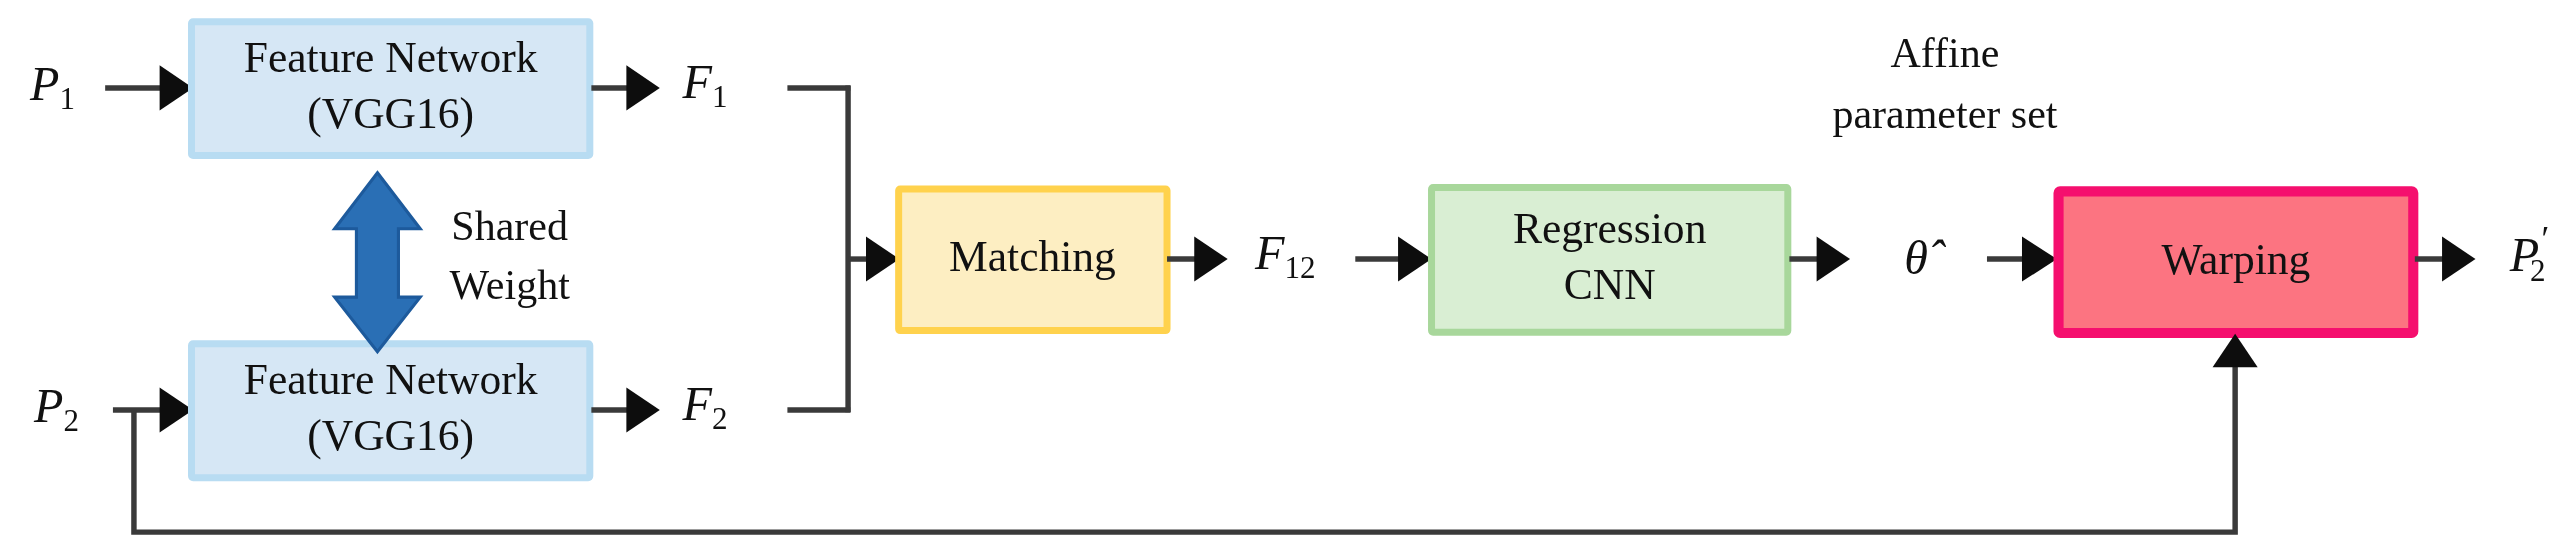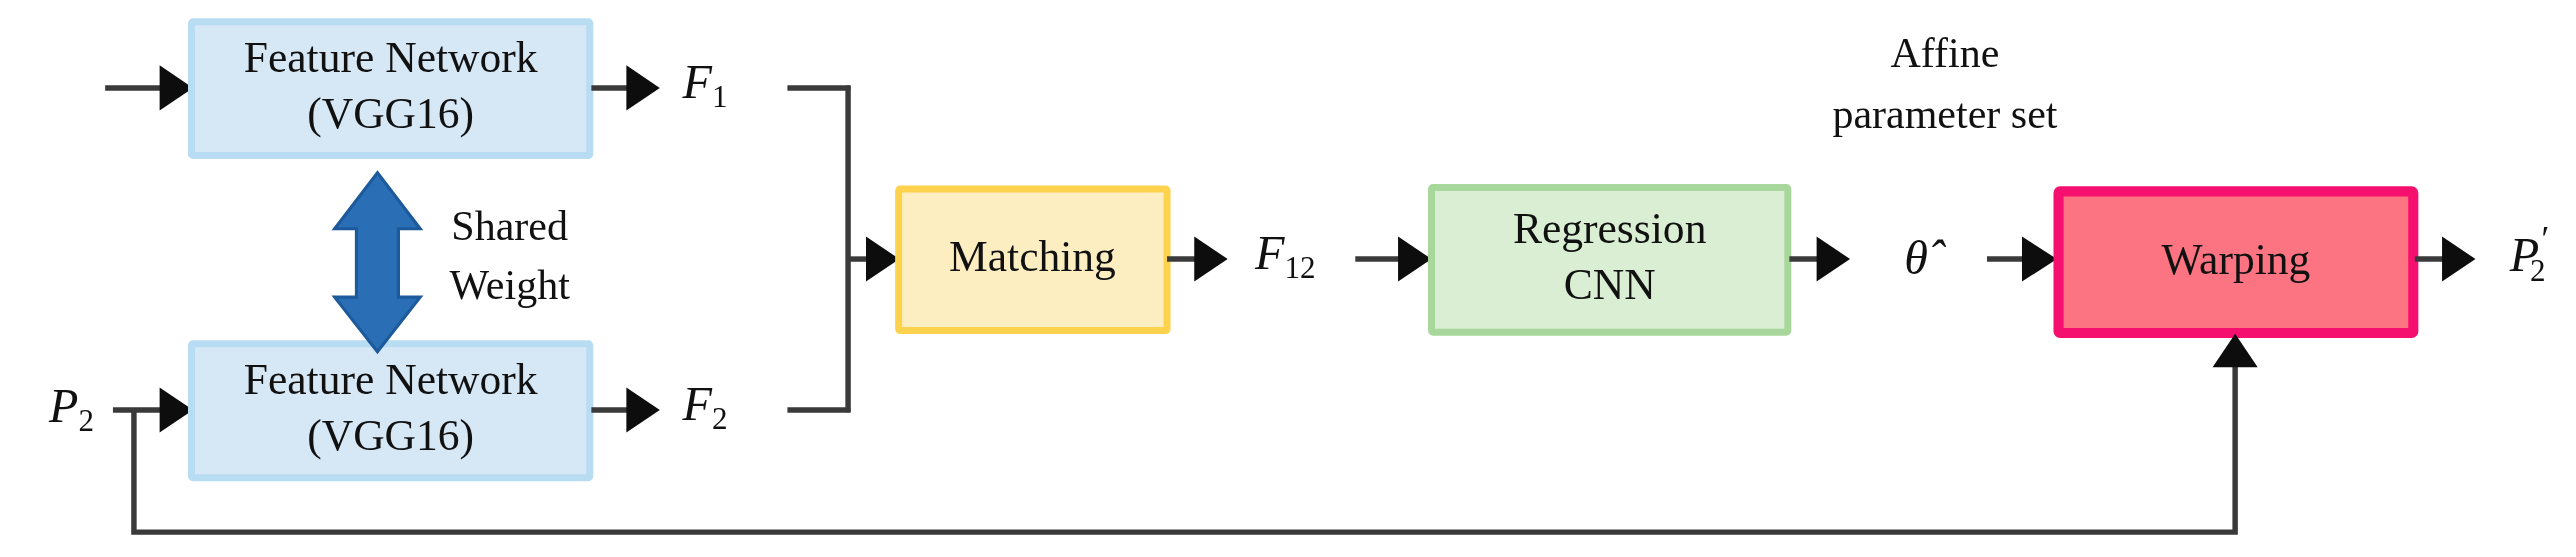--- a/index.html
+++ b/index.html
@@ -183,21 +183,26 @@
       <tspan>P</tspan><tspan class="var-prime" dy="-22">′</tspan><tspan class="var-sub" dy="40" dx="-22">2</tspan>
     </text>
 
     <g>
       <polyline class="flow-line" points="172,527 172,684 2873,684 2873,470"></polyline>
       <polygon class="arrow-head" points="2844,472 2873,429 2902,472"></polygon>
     </g>
 
   </svg>
 
-
-  <div style="position:absolute; left:15px; top:378px; width:113px; text-align:center;
+  <div style="position:absolute; left:0px; top:56px; width:105px; text-align:center;
+              font-family:'Liberation Serif','DejaVu Serif',serif; font-style:italic;
+              font-size:48px; color:#111111;">
+    <span>P</span><span style="font-size:31px; font-style:normal; vertical-align:-0.28em;">1</span>
+  </div>
+
+  <div style="position:absolute; left:0px; top:378px; width:113px; text-align:center;
               font-family:'Liberation Serif','DejaVu Serif',serif; font-style:italic;
               font-size:48px; color:#111111;">
     <span>P</span><span style="font-size:31px; font-style:normal; vertical-align:-0.28em;">2</span>
   </div>
 
 </div>
 
 
 </body></html>

